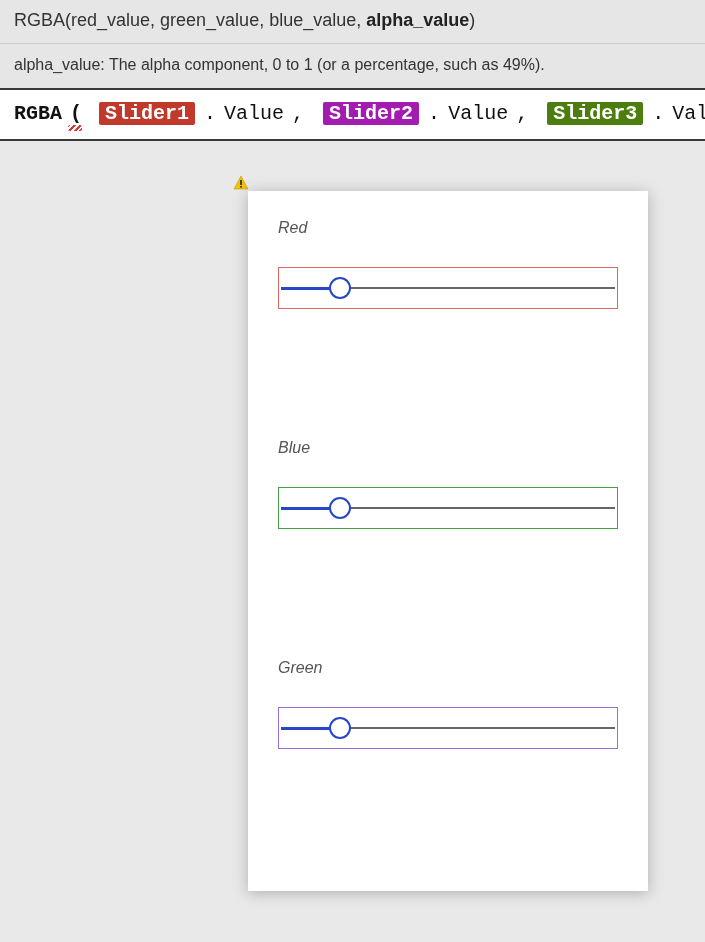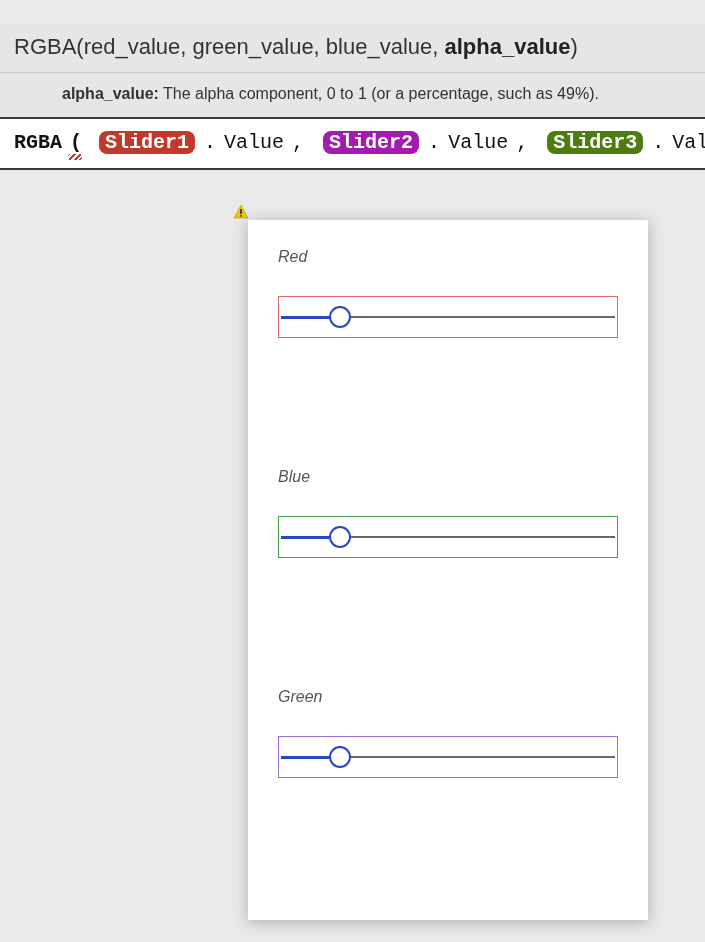--- a/index.html
+++ b/index.html
@@ -6,34 +6,33 @@
   html, body {
     margin: 0; padding: 0;
     width: 705px; height: 942px;
     font-family: "Segoe UI", Arial, sans-serif;
     background: #e9e9e9;
     overflow: hidden;
   }
   .tooltip-sig {
     background: #e6e6e6;
     color: #333;
-    font-size: 22px;
+    font-size: 18px;
     padding: 10px 14px 12px;
     border-bottom: 1px solid #ccc;
-    margin-top: 24px;
   }
   .tooltip-sig .bold { font-weight: 700; color: #222; }
   .tooltip-param {
     background: #e6e6e6;
     color: #333;
     font-size: 16px;
     padding: 12px 14px 14px;
     border-bottom: 2px solid #3a3a3a;
   }
-  .tooltip-param .pname { font-weight: 700; margin-left: 48px; }
+  .tooltip-param .pname { font-weight: 400; }
   .formula-bar {
     background: #ffffff;
     border-bottom: 2px solid #3a3a3a;
     padding: 12px 14px 14px;
     font-family: Consolas, "Courier New", monospace;
     font-size: 20px;
     color: #222;
     display: flex;
     align-items: center;
     flex-wrap: nowrap;
@@ -49,21 +48,21 @@
     width: 14px;
     height: 6px;
     background: repeating-linear-gradient(135deg,#d33 0,#d33 2px, transparent 2px, transparent 4px);
     border-radius: 2px;
   }
   .token {
     display: inline-block;
     color: #fff;
     font-weight: 700;
     padding: 0 6px;
-    border-radius: 8px;
+    border-radius: 2px;
     margin: 0 1px;
   }
   .tok-red   { background: #c0392b; }
   .tok-purp  { background: #a21caf; }
   .tok-green { background: #4d7c0f; }
   .formula-bar .dot, .formula-bar .mem { color: #111; }
   .formula-bar .comma { color:#111; padding: 0 2px 0 0; }
   .sp { display:inline-block; width:6px; }
   .cursor {
     display:inline-block;

